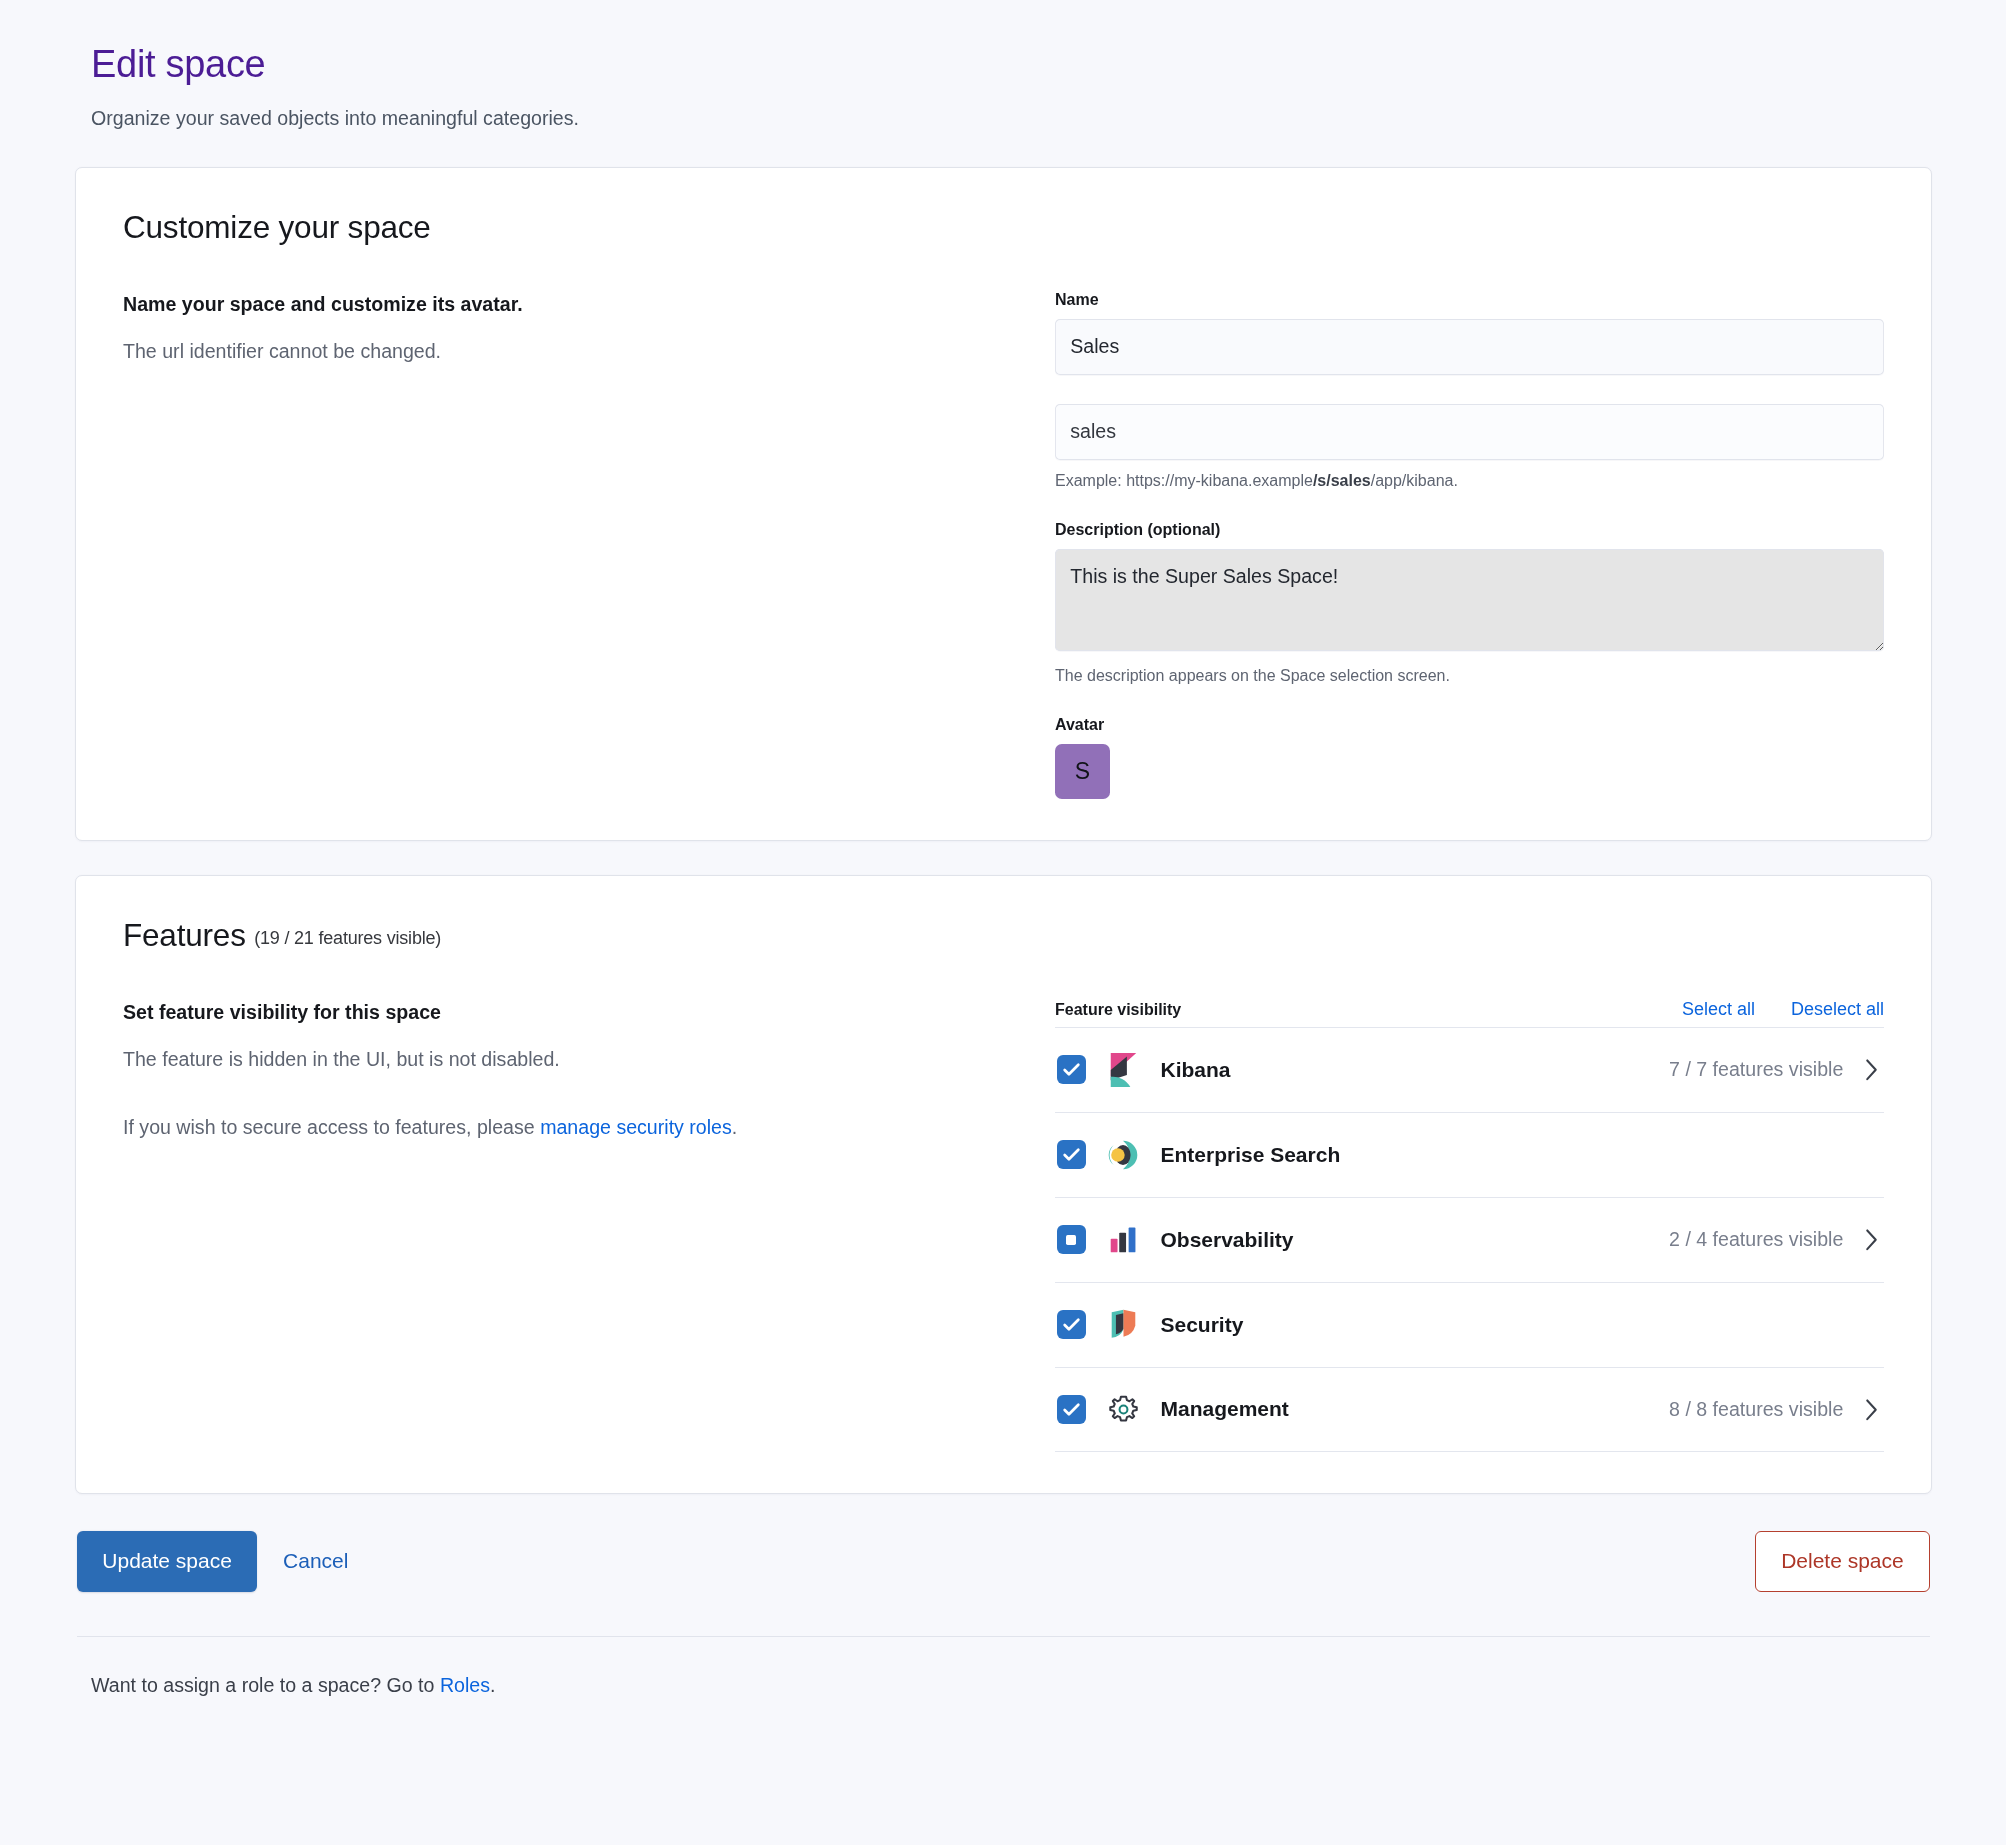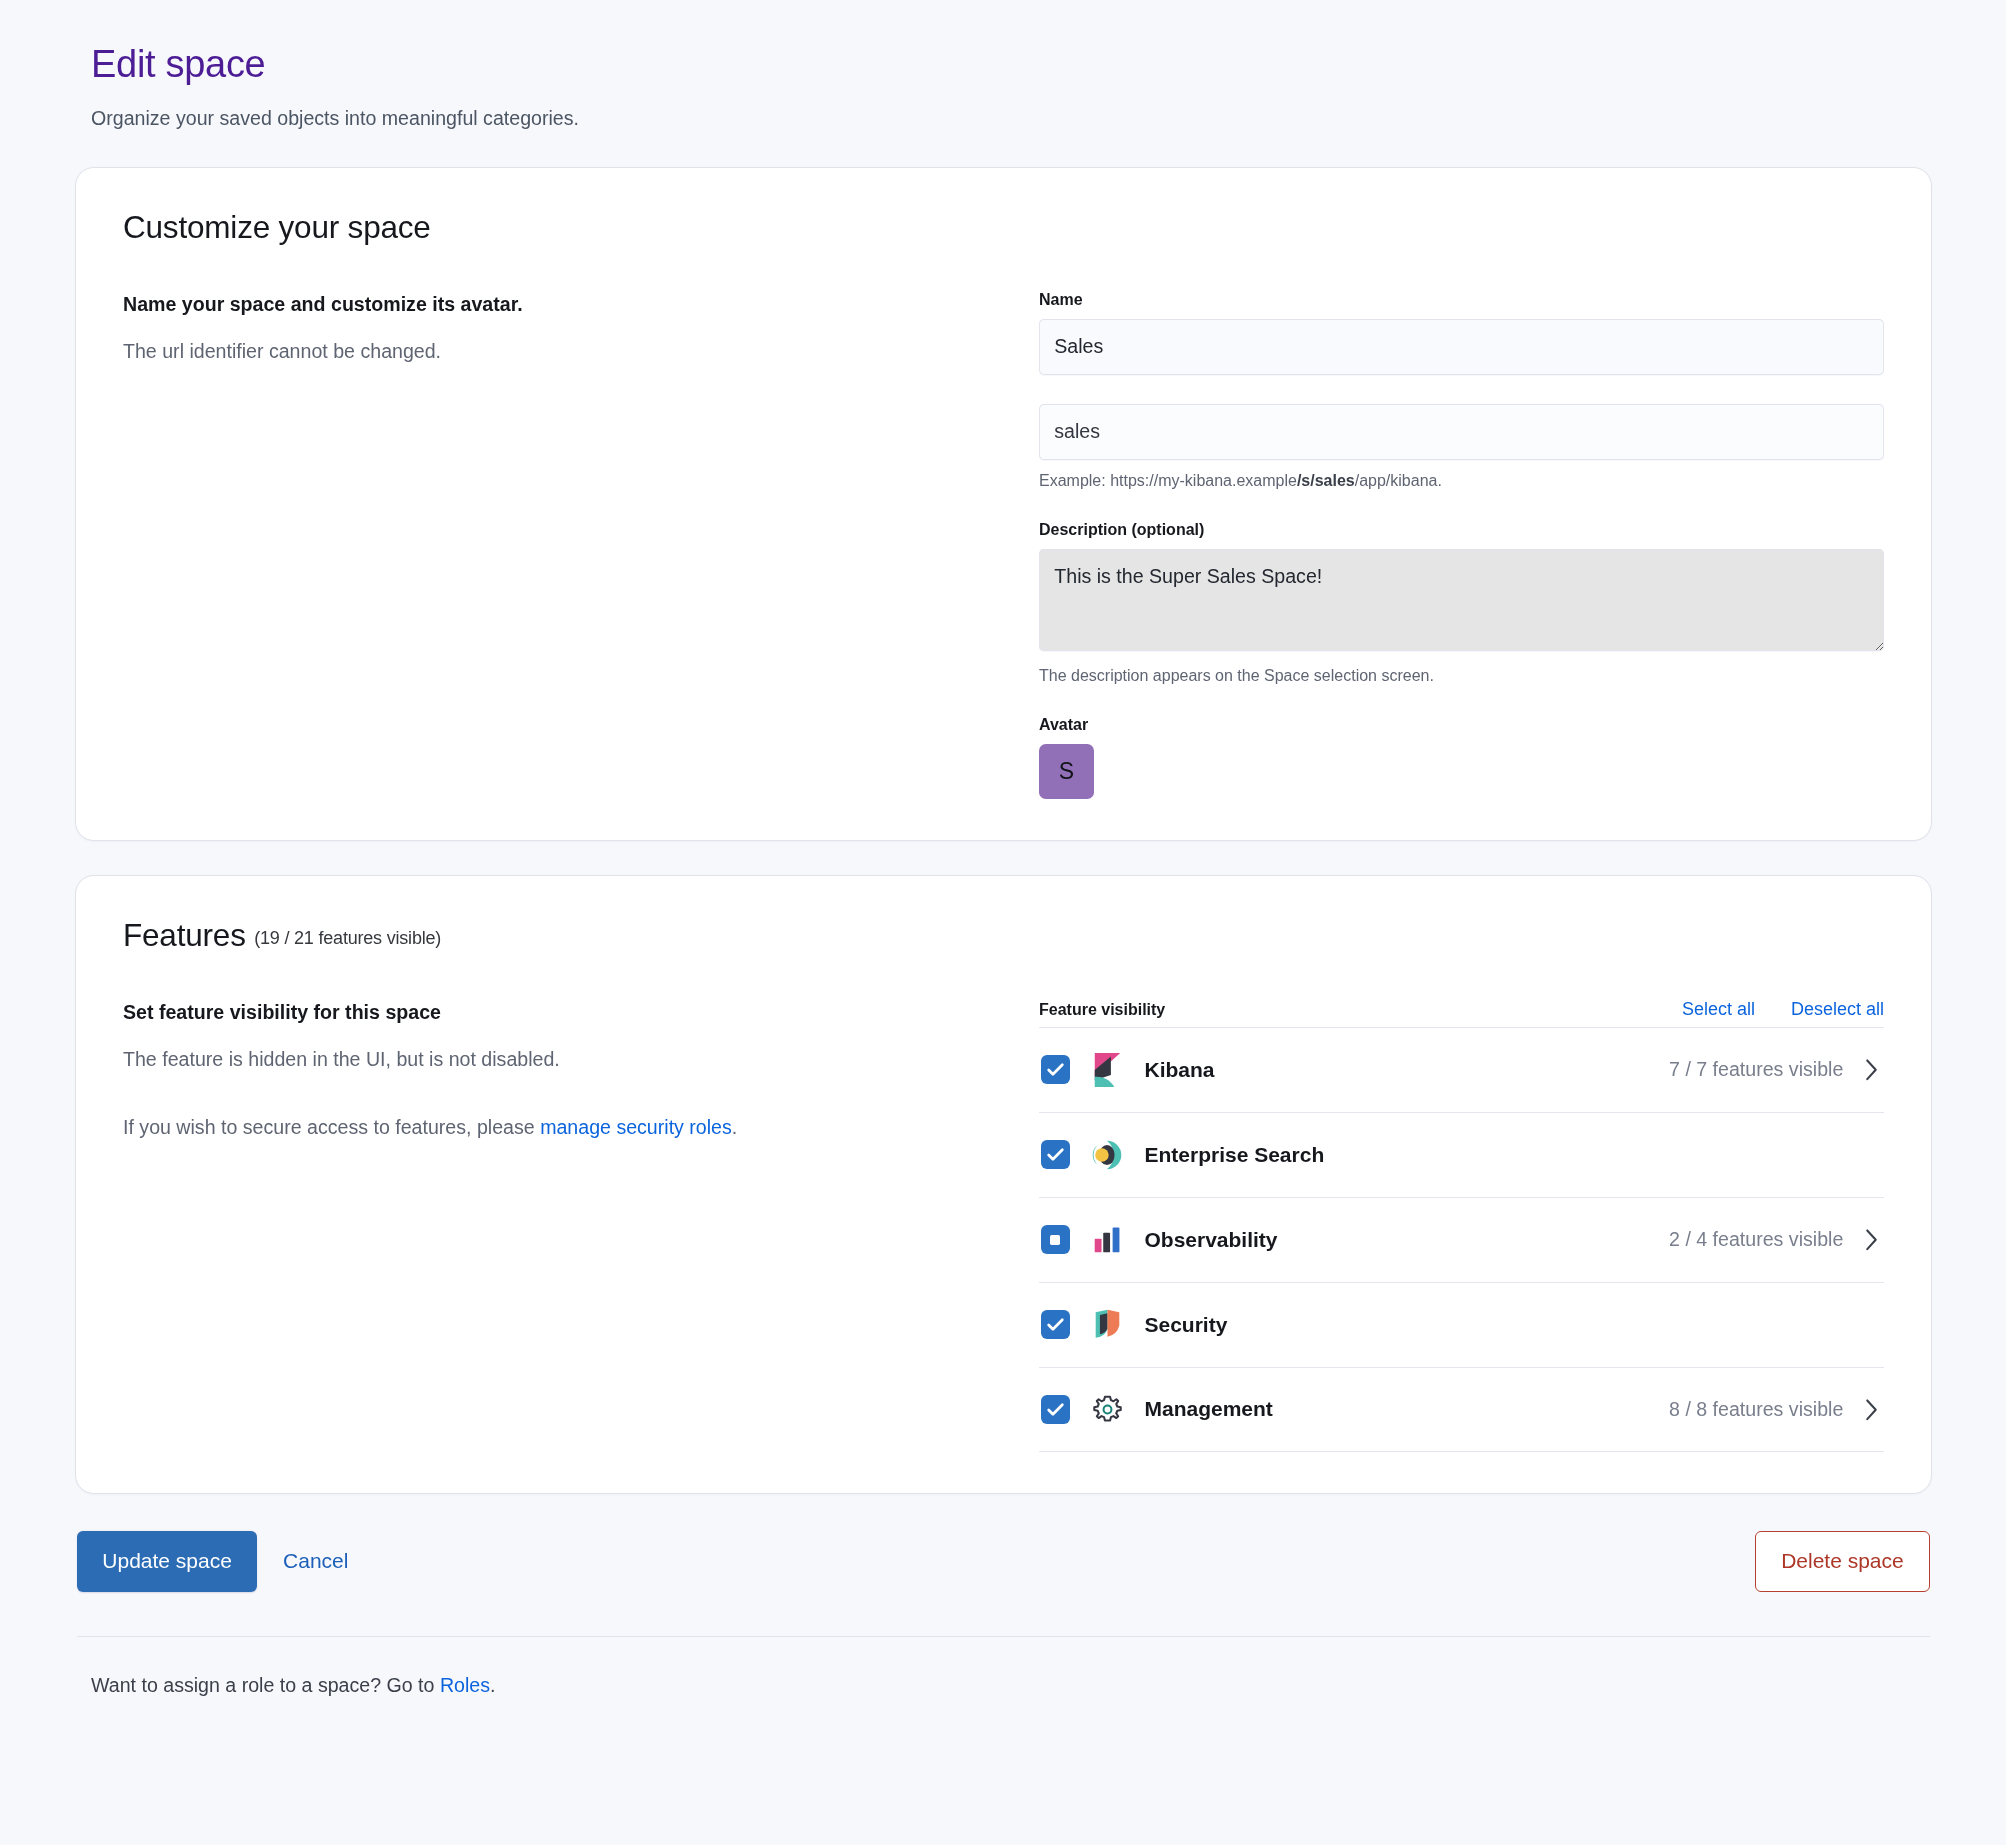--- a/index.html
+++ b/index.html
@@ -37,21 +37,21 @@
     font-size: 19.6px;
     color: #4b5563;
     margin: 19px 0 0 16px;
     line-height: 1.4;
   }
 
   
   .panel {
     background: #ffffff;
     border: 0.9px solid #e0e3ea;
-    border-radius: 19px;
+    border-radius: 7px;
     margin-top: 34px;
     padding: 41px 47px 41px 47px;
     box-shadow: 0 0.9px 1.7px rgba(50,60,90,0.04);
   }
   .panel-title {
     font-size: 31.5px;
     font-weight: 400;
     color: #16181d;
     letter-spacing: -0.2px;
     margin: 0 0 0 0;
@@ -60,21 +60,21 @@
   .panel-title .count {
     font-size: 18px;
     color: #36383d;
     font-weight: 400;
     margin-left: 8.5px;
     vertical-align: 2.6px;
   }
   .cols {
     display: flex;
     margin-top: 44px;
-    gap: 0;
+    gap: 16px;
   }
   .col-left { width: 916px; flex: 0 0 916px; padding-right: 34px;}
   .col-right { flex: 1 1 auto; }
 
   .sec-head {
     font-size: 19.6px;
     font-weight: 700;
     color: #16181d;
     margin: 0;
     line-height: 1.4;

